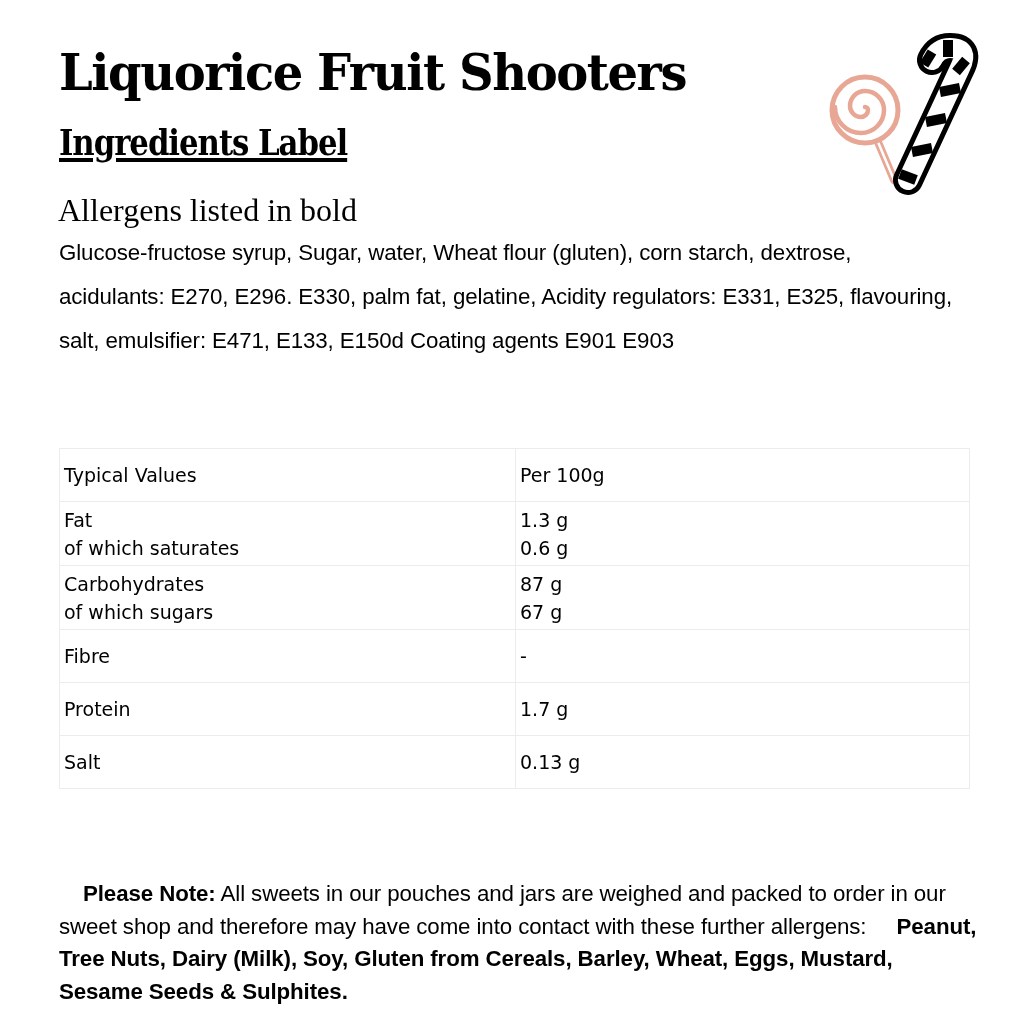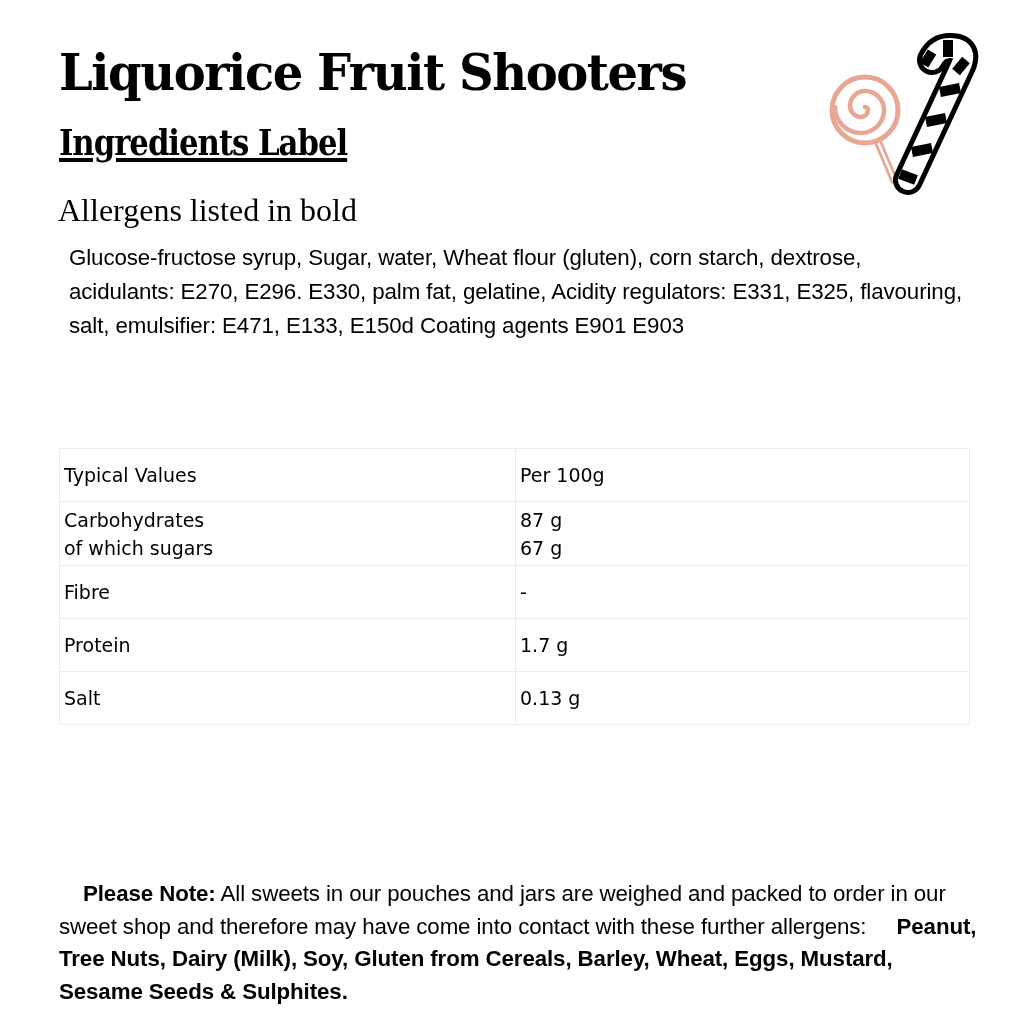--- a/index.html
+++ b/index.html
@@ -18,23 +18,23 @@
     letter-spacing: -1.2px; white-space: nowrap;
     text-decoration: underline; text-decoration-thickness: 4px; text-underline-offset: 3px;
     transform: scaleX(0.88); transform-origin: left center;
   }
   .allergen-note {
     position: absolute; left: 48px; top: 180px; margin: 10px;
     font-family: "Liberation Serif", serif;
     font-size: 32px; line-height: 40px; white-space: nowrap;
   }
   .ingredients {
-    position: absolute; left: 59px; top: 231px; width: 900px; margin: 10px;
+    position: absolute; left: 59px; top: 231px; width: 900px; margin: 0;
     font-family: "Liberation Sans", sans-serif;
-    font-size: 22.3px; line-height: 34px; letter-spacing: -0.1px;
+    font-size: 22.3px; line-height: 44px; letter-spacing: -0.1px;
   }
   .icons { position: absolute; left: 820px; top: 30px; width: 180px; height: 180px; }
   table.nutrition {
     position: absolute; left: 59px; top: 448px; width: 911px;
     border-collapse: collapse;
     font-family: "DejaVu Sans", sans-serif; font-size: 19px; line-height: 28px;
   }
   table.nutrition td {
     border: 1px solid #ececec; padding: 0 4px; vertical-align: middle;
   }
@@ -86,20 +86,30 @@
 <p class="ingredients">Glucose-fructose syrup, Sugar, water, Wheat  flour (gluten), corn starch, dextrose, acidulants: E270, E296. E330, palm fat, gelatine, Acidity regulators: E331, E325, flavouring, salt, emulsifier: E471, E133, E150d Coating agents E901 E903</p>
 
 <table class="nutrition">
   <tbody>
     <tr class="r1">
       <td class="label">Typical Values</td>
       <td>Per 100g</td>
     </tr>
     <tr class="r2">
       <td class="label">
+        <span class="cell-line">Fat</span>
+        <span class="cell-line">of which saturates</span>
+      </td>
+      <td>
+        <span class="cell-line">1.3 g</span>
+        <span class="cell-line">0.6 g</span>
+      </td>
+    </tr>
+    <tr class="r2">
+      <td class="label">
         <span class="cell-line">Carbohydrates</span>
         <span class="cell-line">of which sugars</span>
       </td>
       <td>
         <span class="cell-line">87 g</span>
         <span class="cell-line">67 g</span>
       </td>
     </tr>
     <tr class="r1">
       <td class="label">Fibre</td>

